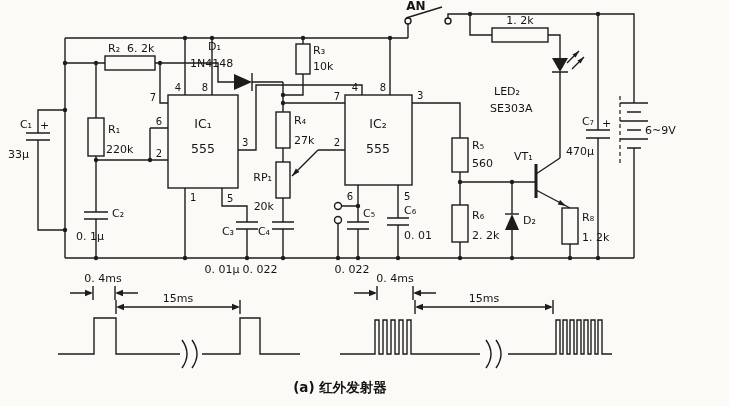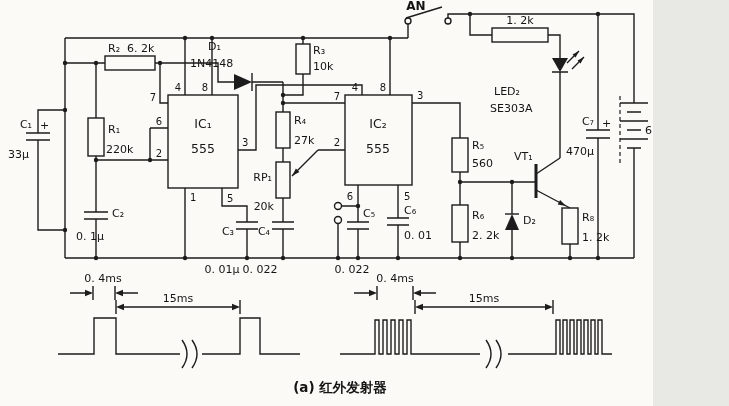--- a/index.html
+++ b/index.html
@@ -1,16 +1,16 @@
 <!DOCTYPE html>
 <html><head>
 <meta charset="utf-8">
 <style>
   html,body{margin:0;padding:0;background:#e8e8e4;}
-  #stage{position:relative;width:653px;height:406px;background:#fbfaf6;overflow:hidden;
+  #stage{position:relative;width:729px;height:406px;background:#fbfaf6;overflow:hidden;
          font-family:"DejaVu Sans","Liberation Sans",sans-serif;}
   svg{display:block}
   svg text{fill:#141414;stroke:none;font-family:"DejaVu Sans","Liberation Sans",sans-serif;}
   .lbl{font-size:11px;}
   .pin{font-size:10px;}
   .icname{font-size:12.5px;}
   .cap{font-size:13.5px;font-weight:bold;}
   .an{font-size:12px;font-weight:bold;}
   .wire{stroke:#1c1c1c;stroke-width:1.4;fill:none;}
   .comp{stroke:#1c1c1c;stroke-width:1.4;fill:none;}

